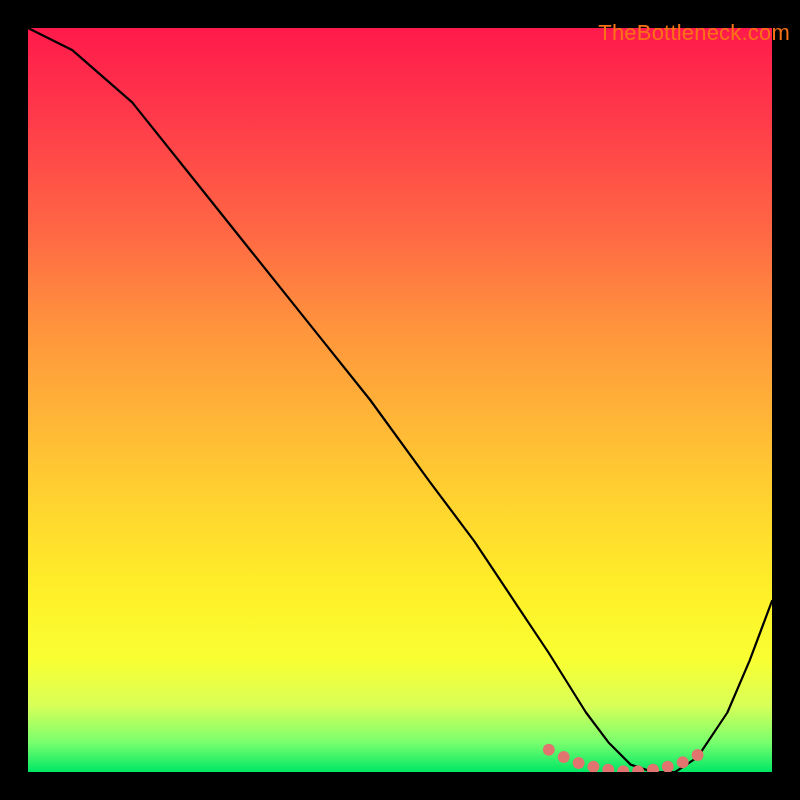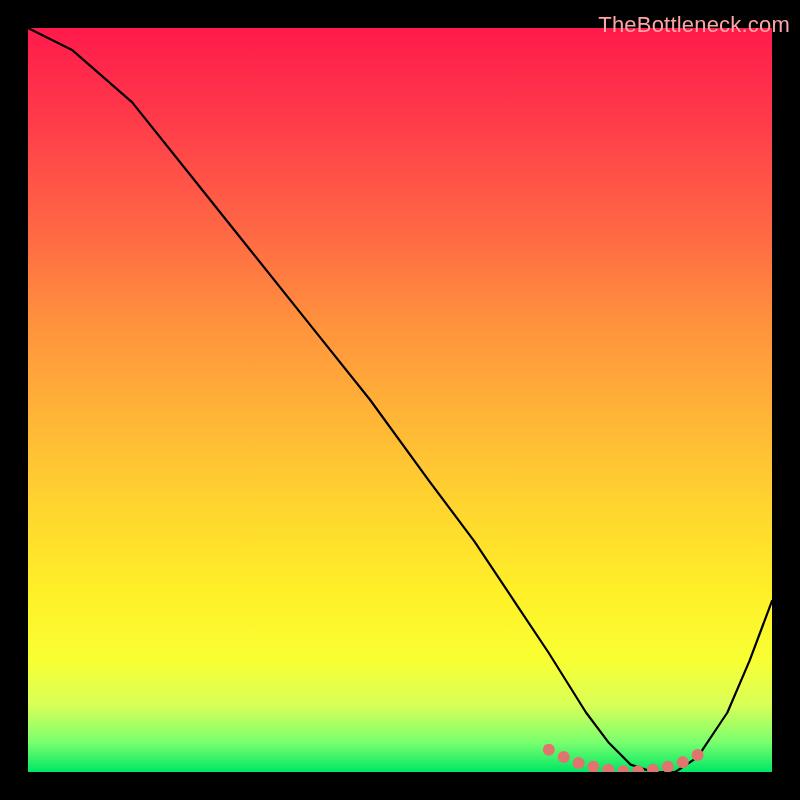--- a/index.html
+++ b/index.html
@@ -41,25 +41,25 @@
   svg.overlay {
     position: absolute;
     left: 0;
     top: 0;
     width: 744px;
     height: 744px;
     display: block;
   }
   .watermark {
     position: absolute;
-    top: 12px;
+    top: 20px;
     right: 10px;
     font-family: Arial, Helvetica, sans-serif;
     font-size: 22px;
-    color: #fca5a5;
+    color: #f97316;
     user-select: none;
     letter-spacing: 0.2px;
   }
 </style>
 </head>
 <body>
 
 <div class="stage">
   <div class="plot-area">
     <svg class="overlay" viewBox="0 0 744 744" preserveAspectRatio="none">

